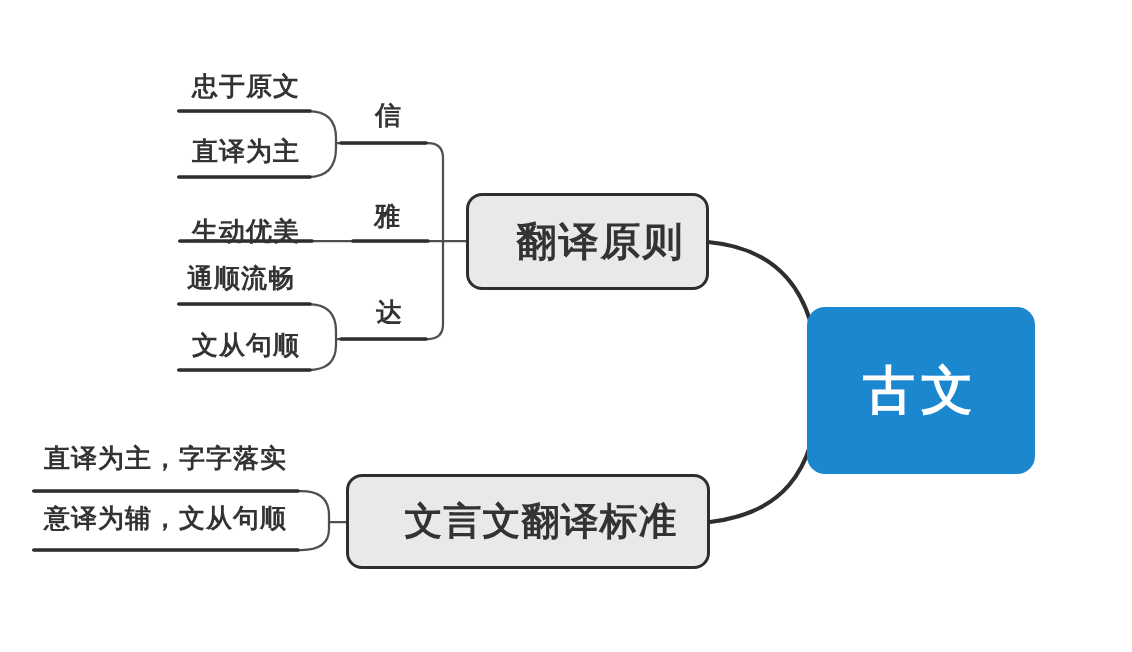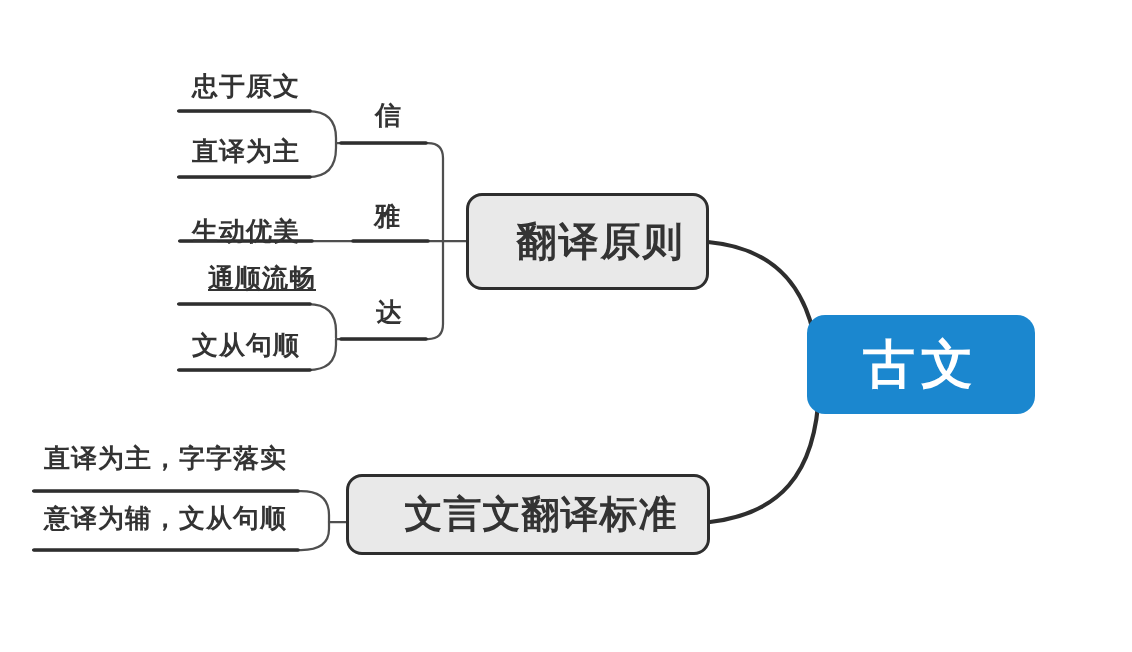--- a/index.html
+++ b/index.html
@@ -116,25 +116,25 @@
 
     <path class="ln-root" d="M708 242 C775 248 816 288 819 378"></path>
     <path class="ln-root" d="M710 522 C778 514 816 476 819 390"></path>
   </svg>
 
   <div class="leaf-label" style="left:192px; top:73px;">忠于原文</div>
   <div class="leaf-label" style="left:192px; top:138px;">直译为主</div>
   <div class="leaf-label" style="left:375px; top:102px;">信</div>
   <div class="leaf-label" style="left:192px; top:218px;">生动优美</div>
   <div class="leaf-label" style="left:374px; top:203px;">雅</div>
-  <div class="leaf-label" style="left:208px; top:265px;text-decoration:underline;">通顺流畅</div>
+  <div class="leaf-label" style="left:187px; top:265px;">通顺流畅</div>
   <div class="leaf-label" style="left:376px; top:299px;">达</div>
   <div class="leaf-label" style="left:192px; top:332px;">文从句顺</div>
 
   <div class="leaf-label" style="left:44px; top:505px;">意译为辅，文从句顺</div>
   <div class="leaf-label" style="left:44px; top:445px;">直译为主，字字落实</div>
 
   <div class="box-node branch-1" style="left:466px; top:193px; width:243px; height:97px;">翻译原则</div>
-  <div class="box-node branch-2" style="left:346px; top:474px; width:364px; height:81px;text-align:right;">文言文翻译标准</div>
+  <div class="box-node branch-2" style="left:346px; top:474px; width:364px; height:95px;text-align:right;">文言文翻译标准</div>
 
-  <div class="root-node" style="left:807px; top:315px; width:228px; height:99px;">古文</div>
+  <div class="root-node" style="left:807px; top:307px; width:228px; height:167px;">古文</div>
 
 </div>
 
 </body></html>

